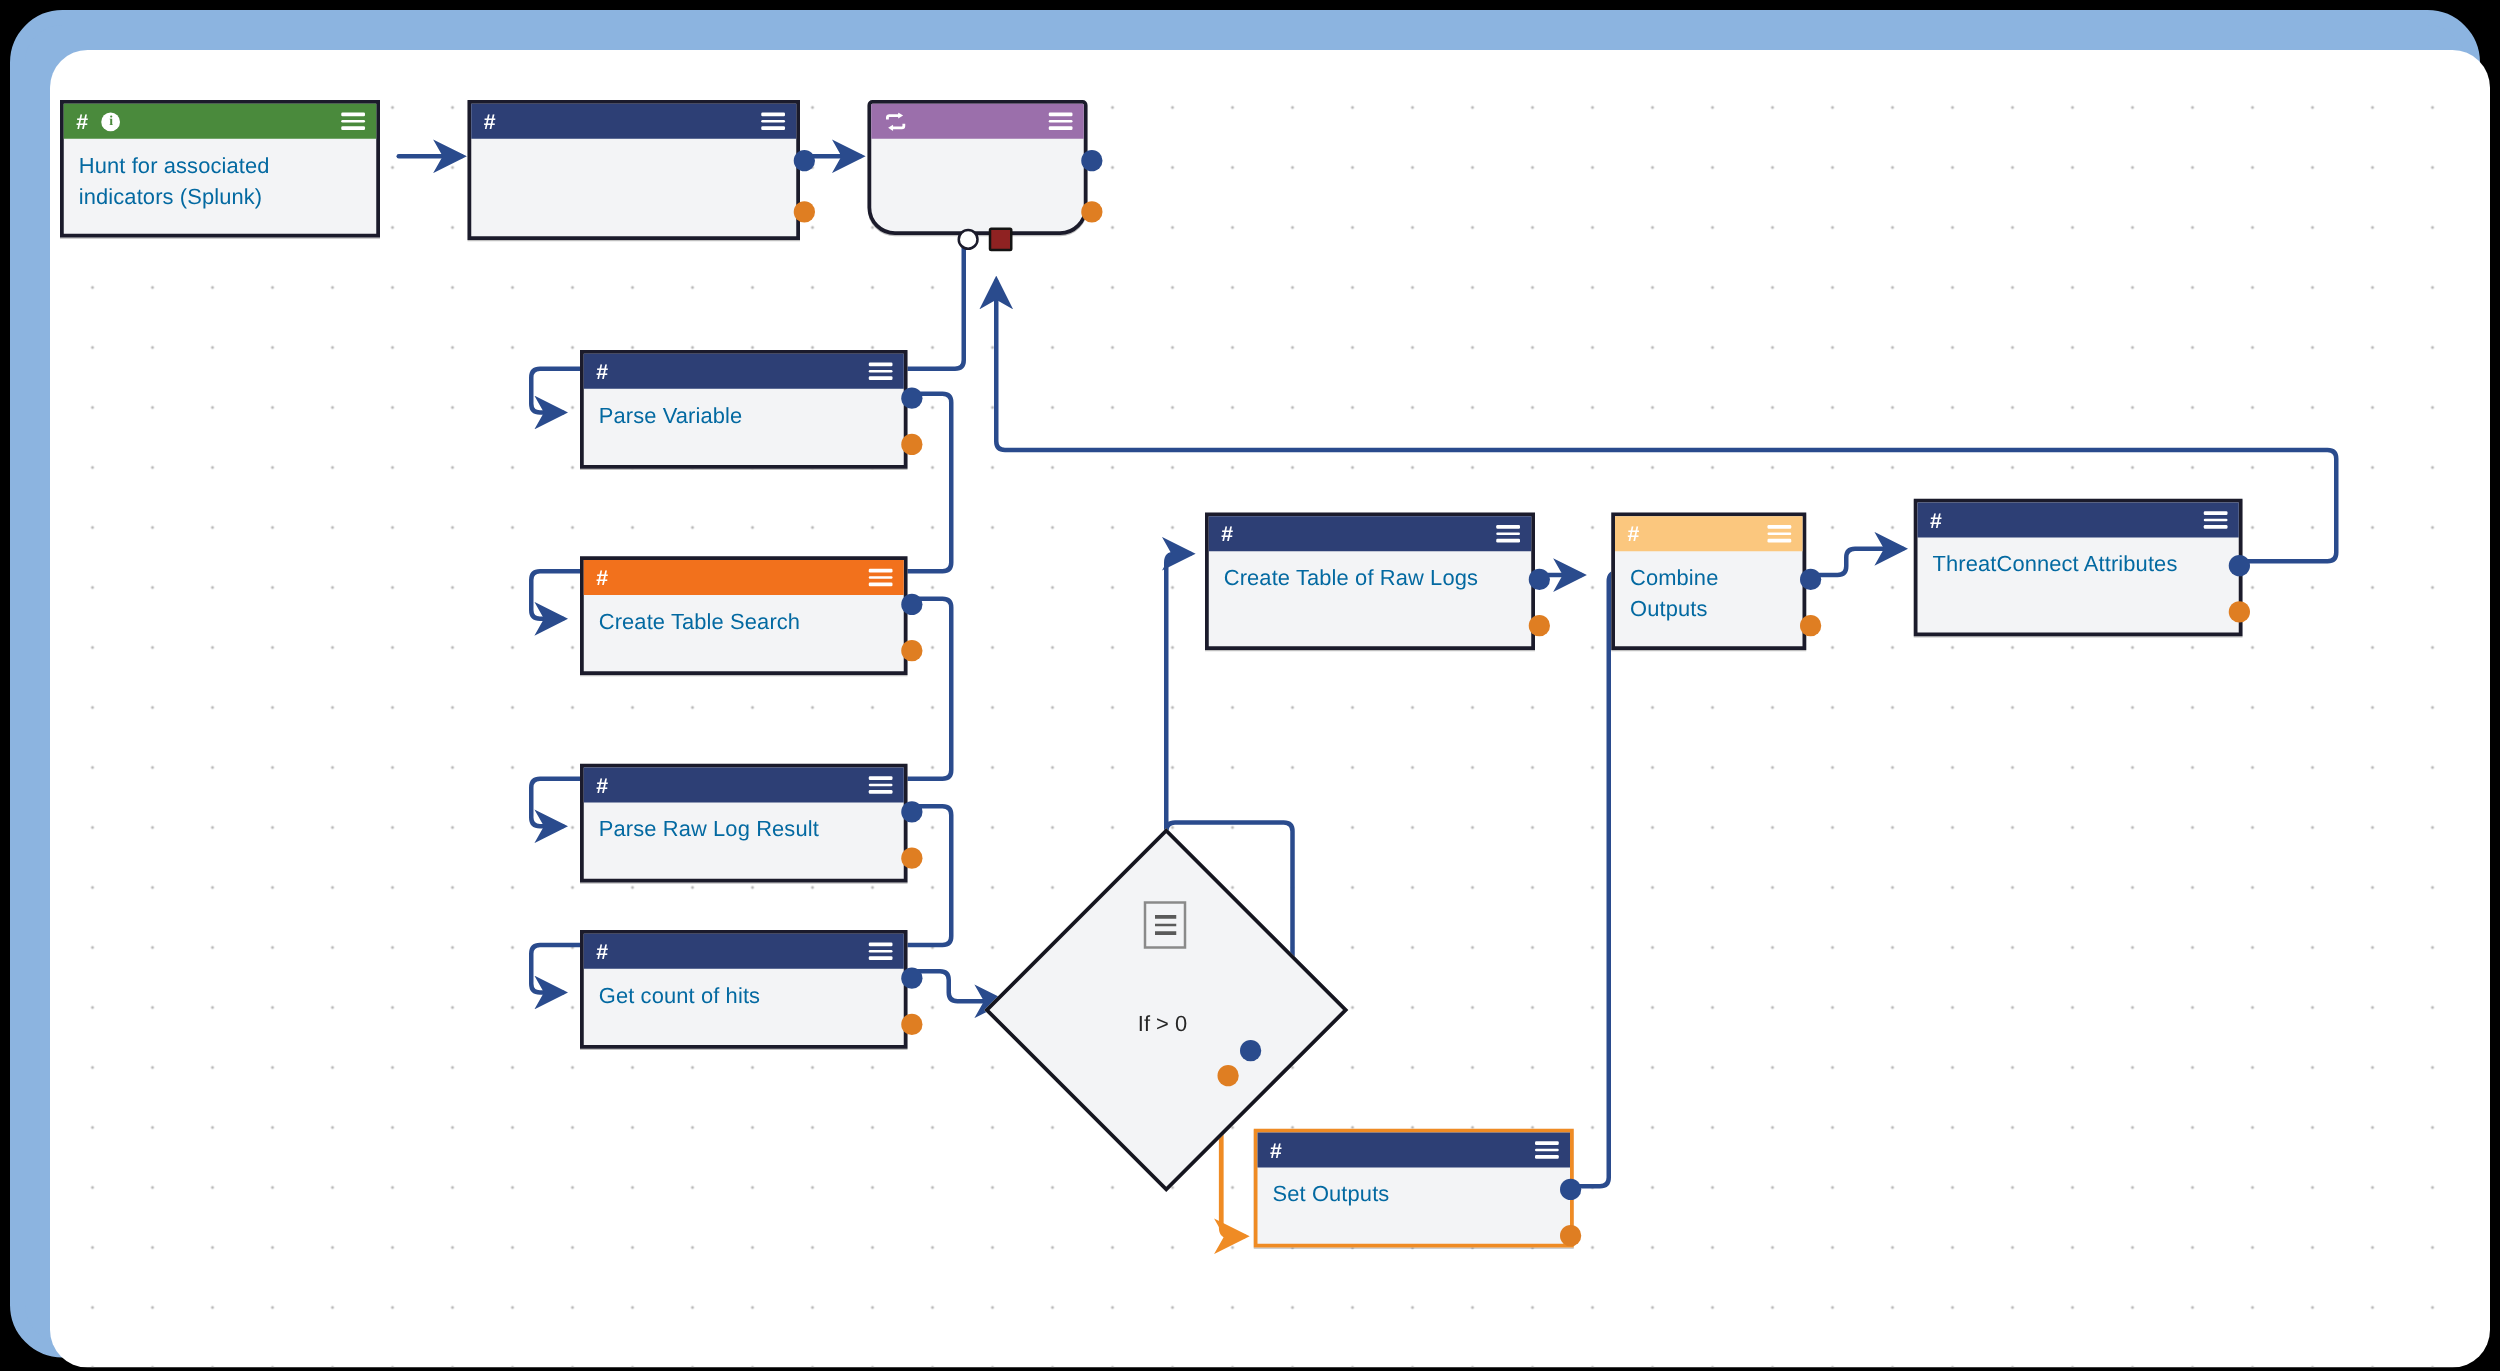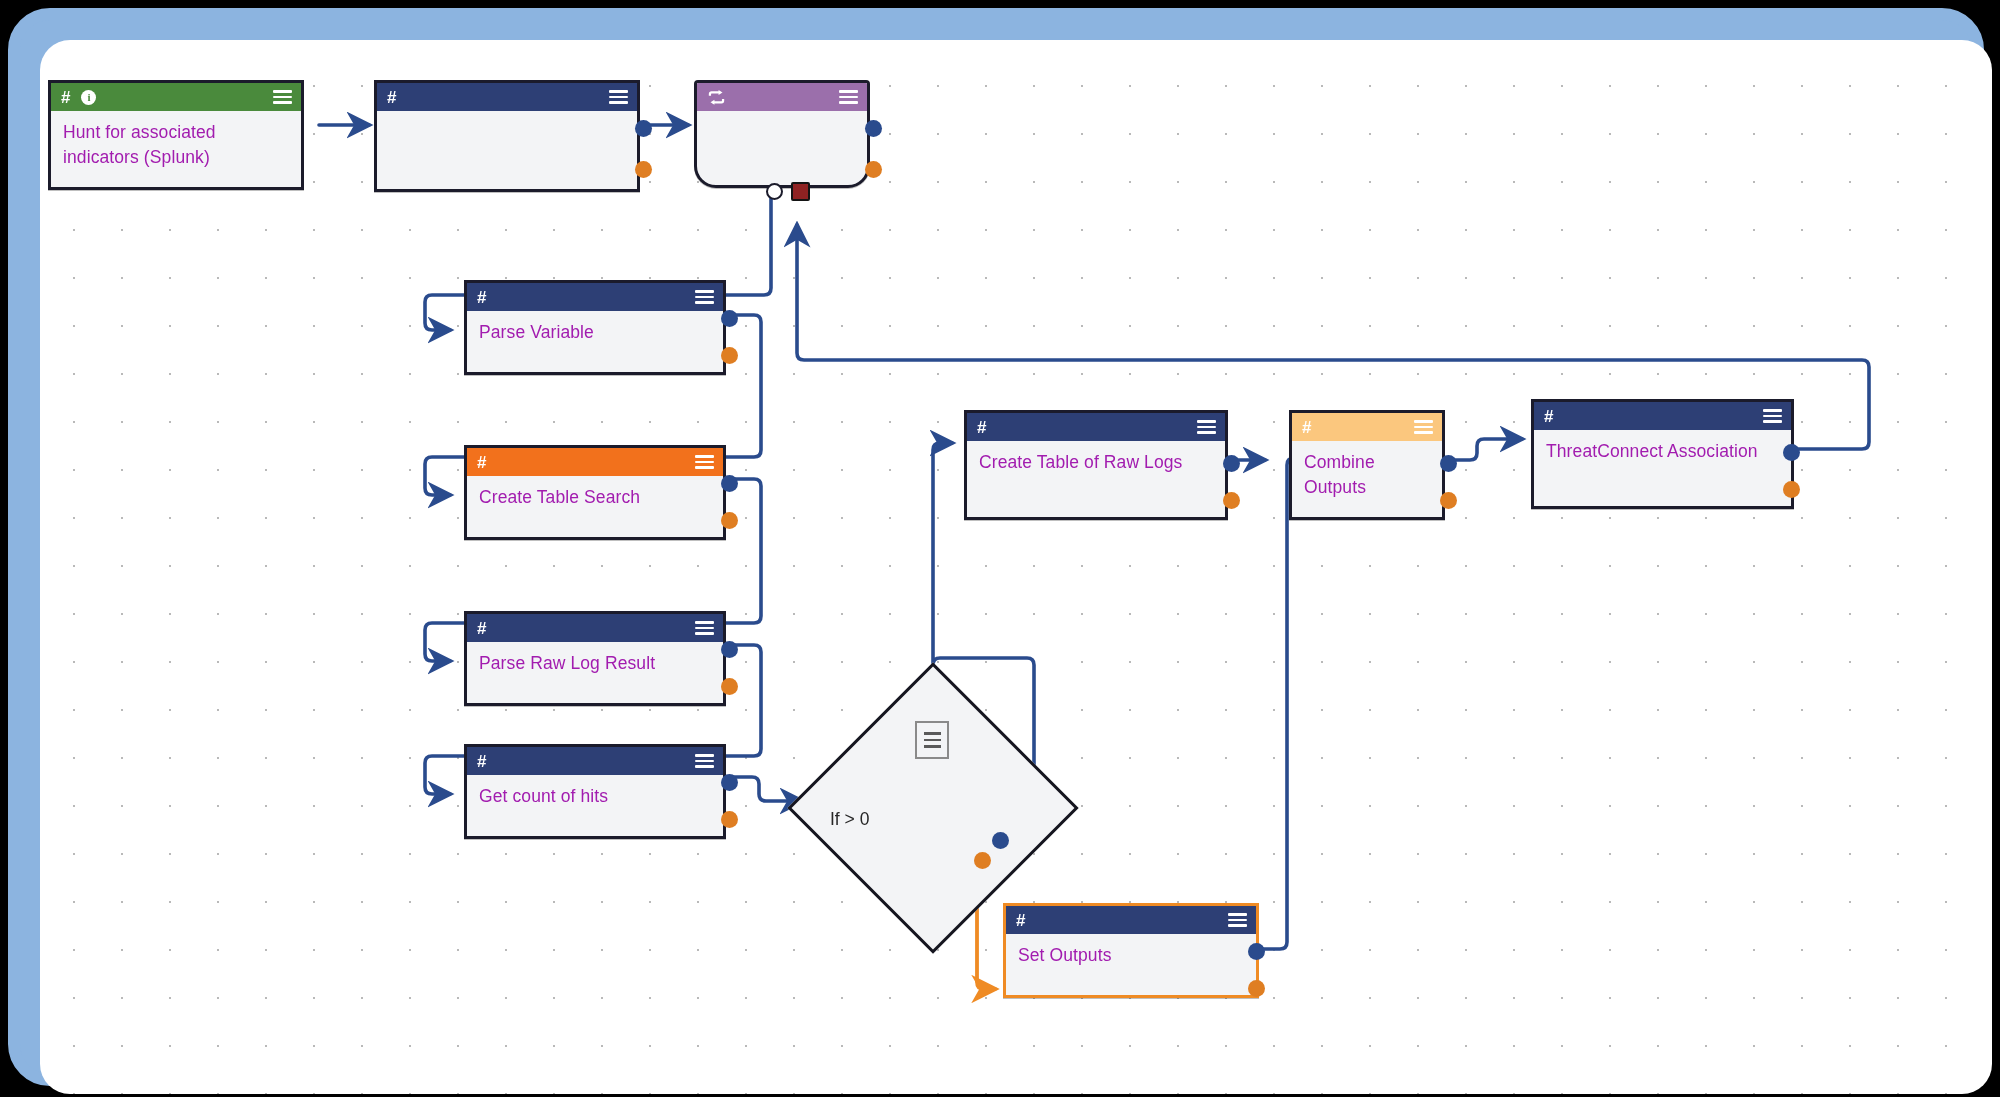--- a/index.html
+++ b/index.html
@@ -32,34 +32,34 @@
              box-sizing:border-box;}
   .node .hdr .left{display:flex;align-items:center;gap:11px;}
   .hash{color:#fff;font-weight:bold;font-size:17px;line-height:1;}
   .info-ic{width:15px;height:15px;border-radius:50%;background:#fff;
            color:#4a8a3c;font-size:11px;font-weight:bold;line-height:15px;
            text-align:center;font-family:"Liberation Serif",serif;}
   .loop-ic{width:19px;height:15px;position:relative;}
   .burger{width:19px;height:14px;display:flex;flex-direction:column;
           justify-content:space-between;}
   .burger i{display:block;height:2.6px;background:#fff;border-radius:1px;}
-  .node .body{padding:9px 12px 0 12px;font-size:17.5px;color:#a21caf;
+  .node .body{padding:9px 12px 0 12px;font-size:17.5px;color:#0369a1;
               line-height:25px;letter-spacing:.1px;}
 
   
   .node.loop{border-radius:4px 4px 22px 22px;}
   .node.loop .hdr{border-radius:1px 1px 0 0;}
 
   
   .diamond{position:absolute;}
   .diamond .shape{position:absolute;left:0;top:0;width:100%;height:100%;
         background:#f3f4f6;border:3.5px solid #15151f;
         transform:rotate(45deg);}
   .diamond .label{position:absolute;left:0;right:0;top:52%;
-        font-size:17.5px;color:#262626;}
+        text-align:center;font-size:17.5px;color:#262626;}
   .diamond .doc{position:absolute;left:50%;top:16px;margin-left:-15px;
         width:30px;height:34px;background:#f3f4f6;border:2px solid #8a8a8a;
         display:flex;flex-direction:column;justify-content:center;
         align-items:center;gap:4px;}
   .diamond .doc i{display:block;width:17px;height:2.4px;background:#5a5a5a;}
 
   
   .port{position:absolute;border-radius:50%;}
   .port.blue{width:17px;height:17px;background:#2a4b8d;
              margin:-8.5px 0 0 -8.5px;}
@@ -310,20 +310,20 @@
         <div class="hdr" style="background:#2d3f75;">
           <span class="left">
             <span class="hash">#</span>
           </span>
           <span class="burger">
               <i></i>
               <i></i>
               <i></i>
             </span>
         </div>
-        <div class="body">ThreatConnect Association</div>
+        <div class="body">ThreatConnect Attributes</div>
         <div class="port blue" style="left:257px;top:50px;"></div>
         <div class="port orange" style="left:257px;top:87px;"></div>
       </div>
 
     </div>
   </div>
 </div>
 
 </body></html>

